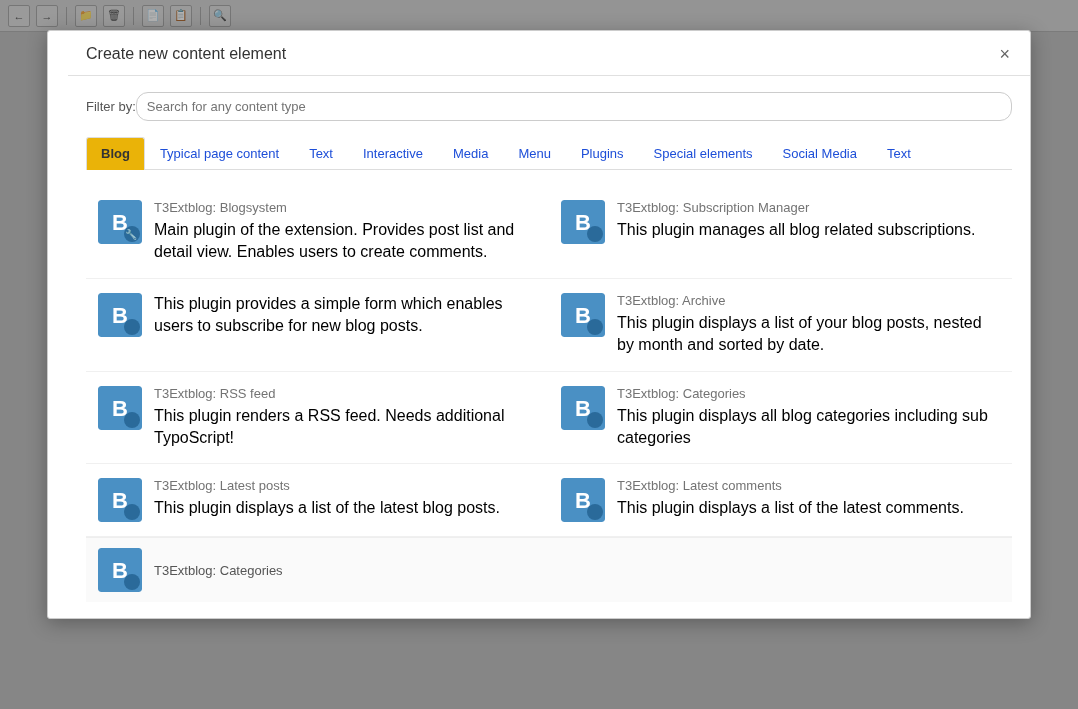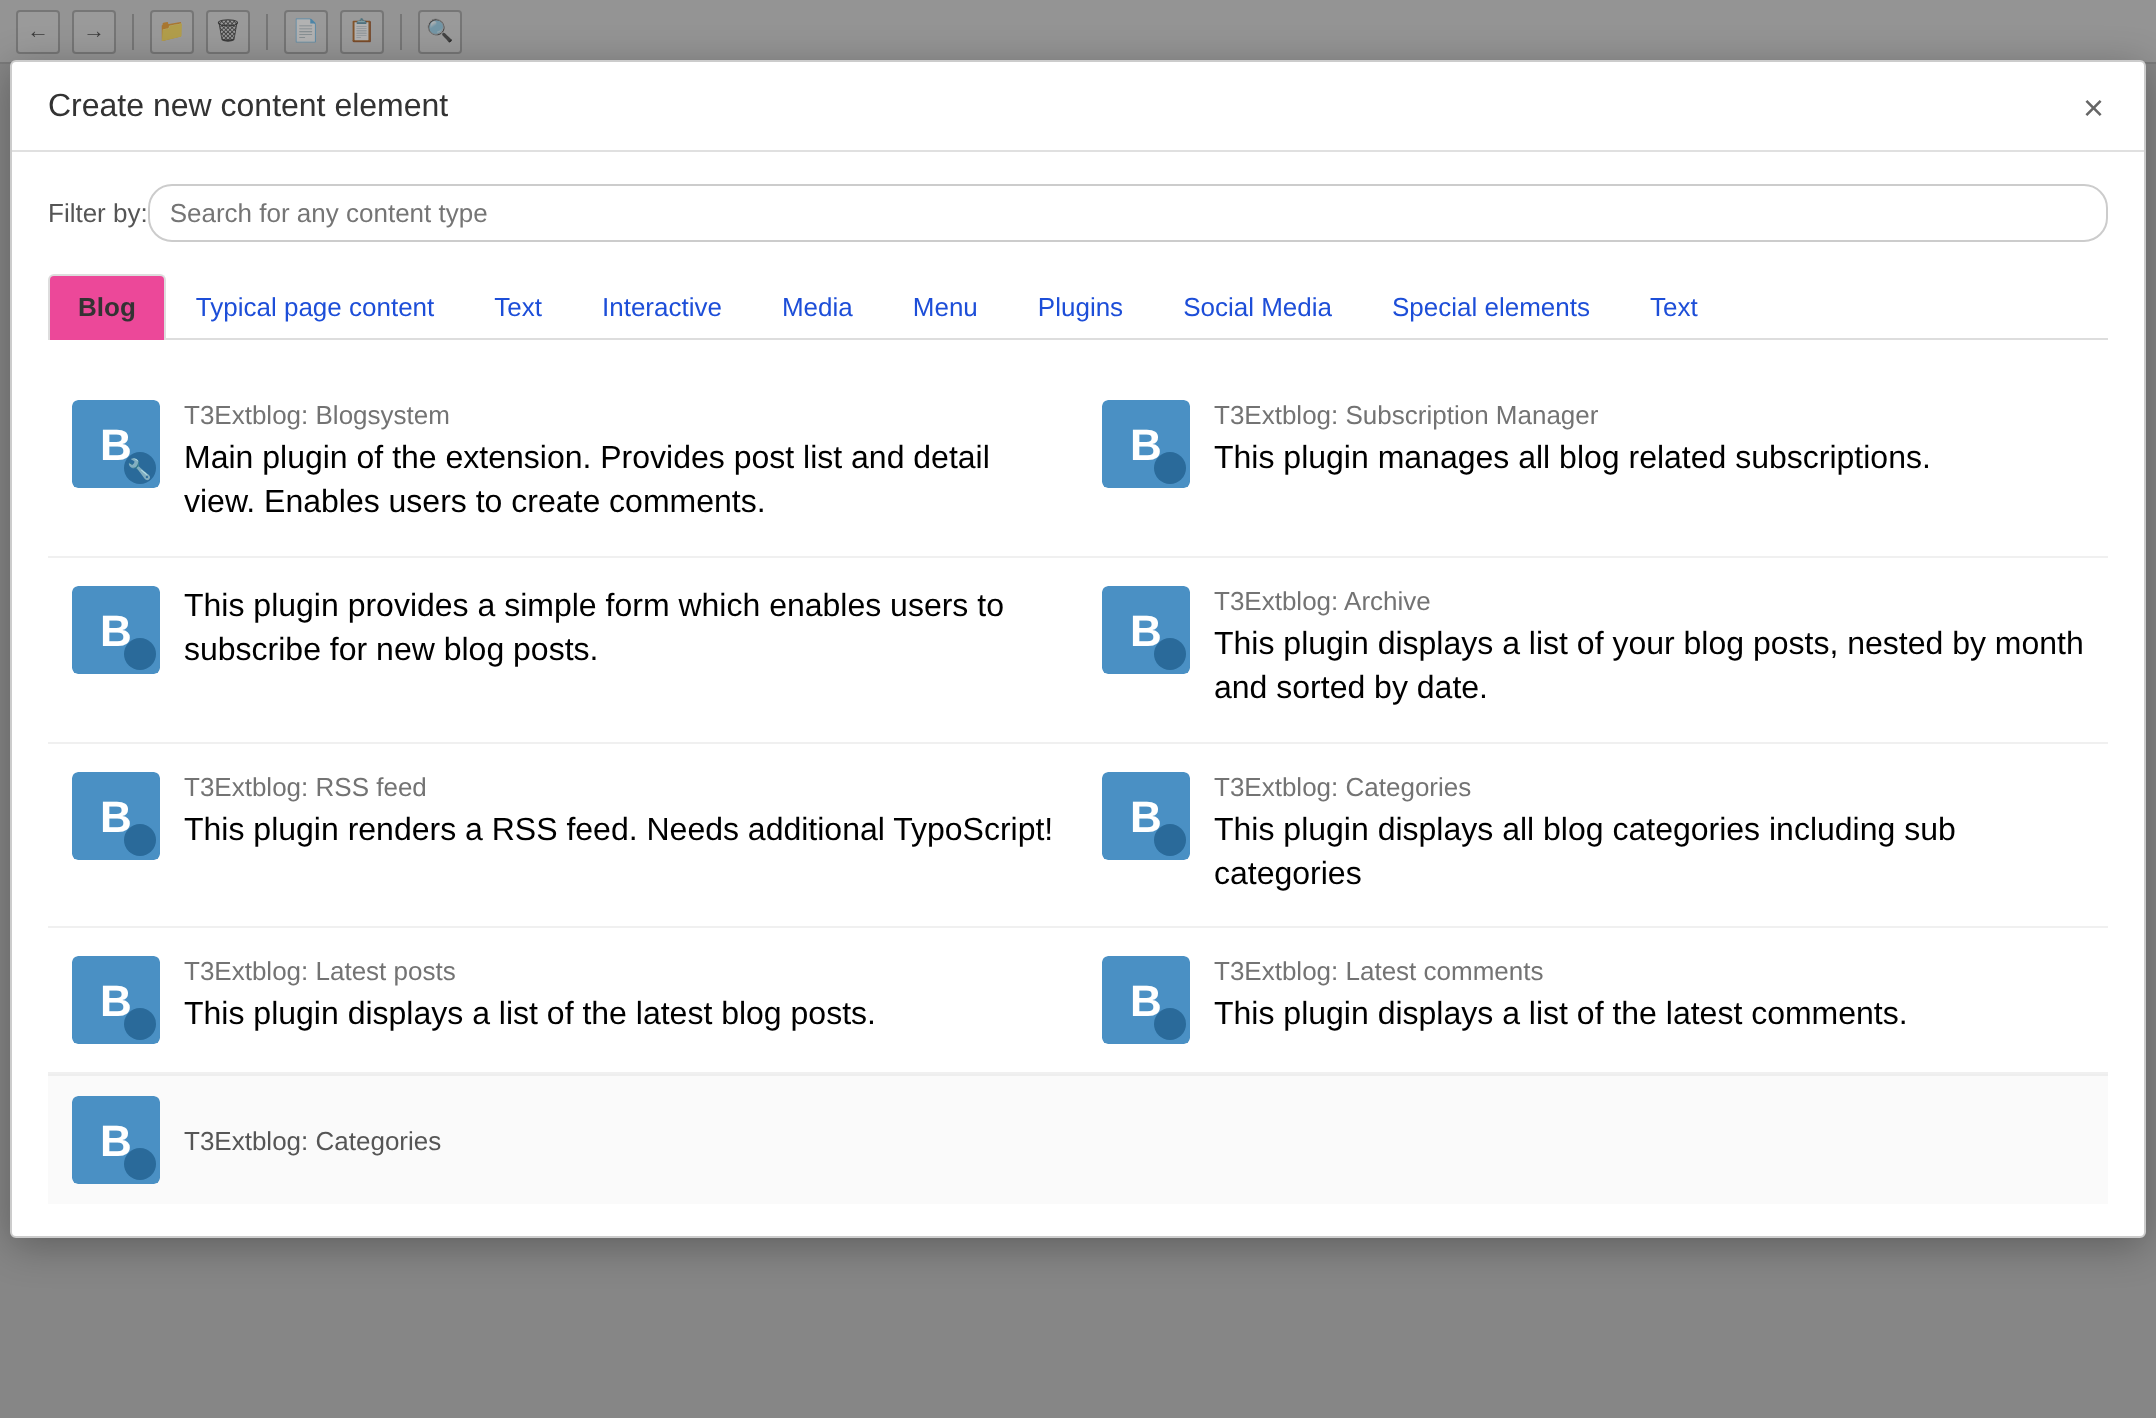--- a/index.html
+++ b/index.html
@@ -21,25 +21,26 @@
       display: flex;
       align-items: flex-start;
       justify-content: center;
       padding-top: 30px;
     }
 
     .modal {
       background: #fff;
       border: 1px solid #ccc;
       border-radius: 3px;
-      width: 1068px;
+      width: 984px;
       max-height: 660px;
       box-shadow: 0 4px 20px rgba(0,0,0,0.3);
       display: flex;
       flex-direction: column;
+      padding-left: 20px;
     }
 
     .modal-header {
       display: flex;
       align-items: center;
       justify-content: space-between;
       padding: 14px 18px 12px;
       border-bottom: 1px solid #e0e0e0;
     }
 
@@ -102,21 +103,21 @@
       color: #1d4ed8;
       cursor: pointer;
       border: 1px solid transparent;
       border-bottom: none;
       border-radius: 3px 3px 0 0;
       background: transparent;
       user-select: none;
     }
 
     .tab.active {
-      background: #ec4899;
+      background: #eab308;
       border-color: #ddd;
       border-bottom-color: #fff;
       color: #333;
       font-weight: bold;
       margin-bottom: -1px;
       z-index: 1;
     }
 
     .content-grid {
       display: grid;
@@ -247,22 +248,22 @@
       </div>
 
       <div class="tabs-row">
         <div class="tab active">Blog</div>
         <div class="tab">Typical page content</div>
         <div class="tab">Text</div>
         <div class="tab">Interactive</div>
         <div class="tab">Media</div>
         <div class="tab">Menu</div>
         <div class="tab">Plugins</div>
+        <div class="tab">Special elements</div>
         <div class="tab">Social Media</div>
-        <div class="tab">Special elements</div>
         <div class="tab">Text</div>
       </div>
 
       <div class="content-grid">
 
         <div class="content-item">
           <div class="item-icon">
             <svg viewBox="0 0 44 44" xmlns="http://www.w3.org/2000/svg">
               <rect width="44" height="44" fill="#4a90c4" rx="3"></rect>
               <text x="22" y="30" text-anchor="middle" font-size="22" font-weight="bold" fill="white" font-family="Arial">B</text>

